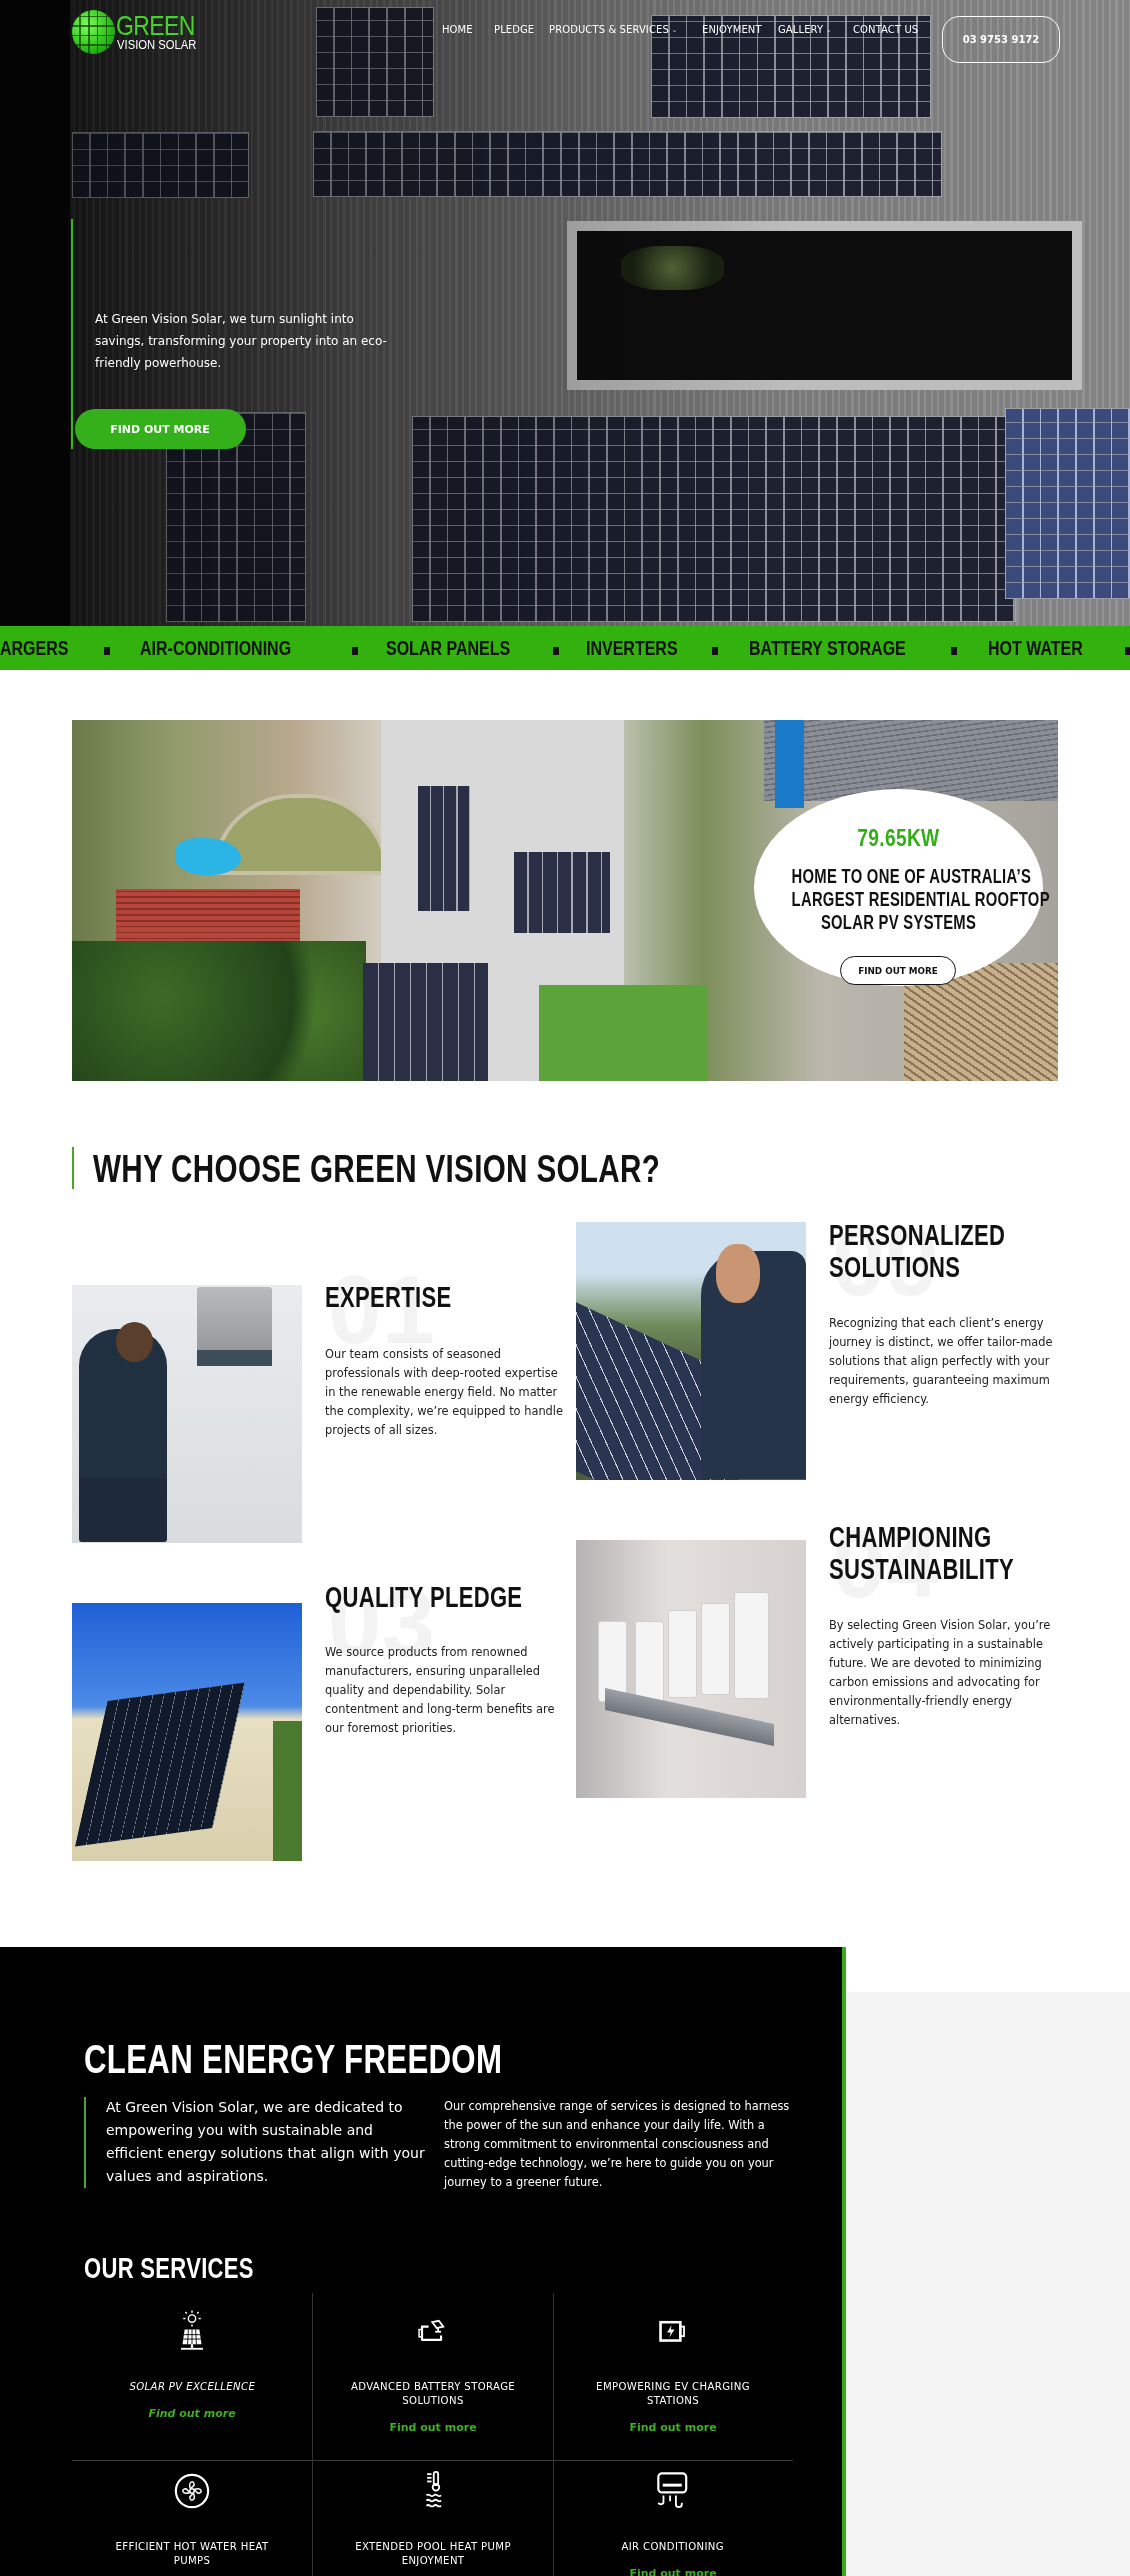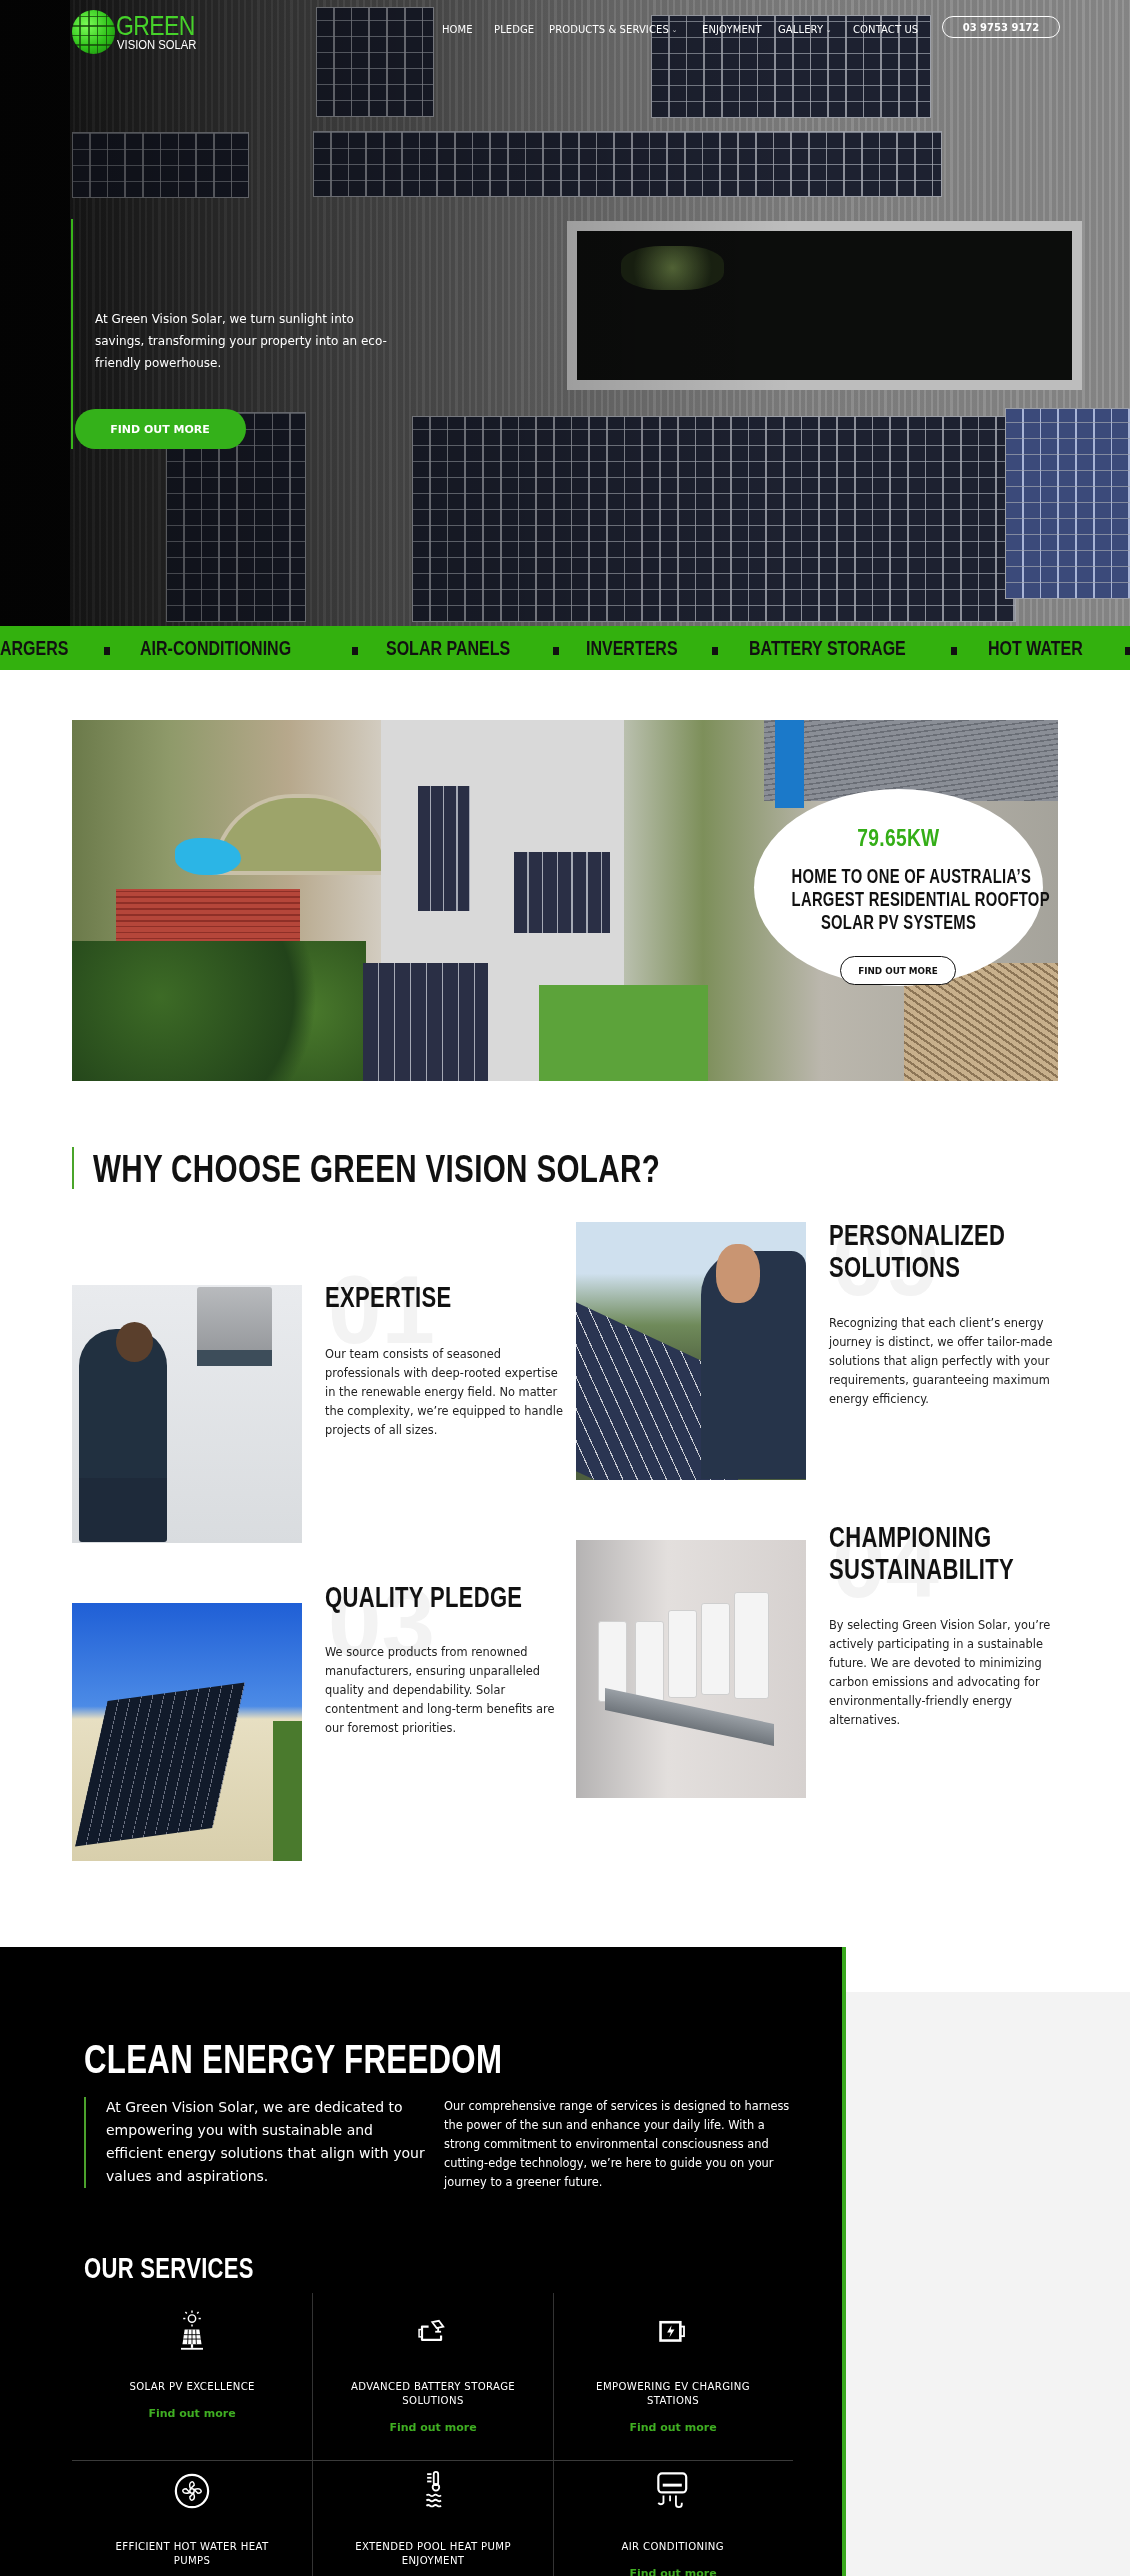--- a/index.html
+++ b/index.html
@@ -33,21 +33,21 @@
   .logo .word2 { position: absolute; left: 45px; top: 29px; font-family: "Liberation Sans", sans-serif; font-size: 12.5px; color: #fff; line-height: 13.2px; transform: scaleX(0.9); transform-origin: left top; }
   .menu { position: absolute; left: 442px; top: 24px; display: flex; gap: 0; }
   .menu .item { color: #fff; font-size: 10px; font-family: "DejaVu Sans", sans-serif; margin-right: 14.7px; display: flex; align-items: center; letter-spacing: 0.1px; white-space: nowrap; }
   .menu .item .chev { font-size: 6.6px; margin-left: 2.9px; opacity: 0.8; }
   .menu .item:nth-child(1){ position:absolute; left: 0; }
   .menu .item:nth-child(2){ position:absolute; left: 52px; }
   .menu .item:nth-child(3){ position:absolute; left: 107px; }
   .menu .item:nth-child(4){ position:absolute; left: 260px; }
   .menu .item:nth-child(5){ position:absolute; left: 336px; }
   .menu .item:nth-child(6){ position:absolute; left: 411px; }
-  .phone-btn { position: absolute; left: 942px; top: 16px; width: 118px; height: 22px; border: 1.5px solid #fff; border-radius: 17.7px; color: #fff; font-size: 10px; display: flex; align-items: center; justify-content: center; font-weight: 700; }
+  .phone-btn { position: absolute; left: 942px; top: 16px; width: 118px; height: 47px; border: 1.5px solid #fff; border-radius: 17.7px; color: #fff; font-size: 10px; display: flex; align-items: center; justify-content: center; font-weight: 700; }
 
   .hero-content { position: absolute; left: 71px; top: 219px; width: 500px; height: 230px; border-left: 2.2px solid #38b51a; z-index: 4; }
   .hero-title { position: absolute; left: 22px; top: 1.5px; color: #fff; font-size: 46px; line-height: 53px; width: 662px; }
   .hero-title span { display: block; transform: scaleX(0.78); transform-origin: left top; white-space: nowrap; }
   .hero-sub { position: absolute; left: 22px; top: 89px; width: 309px; color: #fff; font-size: 12px; line-height: 22px; }
   .hero-btn { position: absolute; left: 1.5px; top: 190px; width: 171px; height: 40px; background: #34b11a; border-radius: 20.6px; color: #fff; font-weight: 700; font-size: 11px; display: flex; align-items: center; justify-content: center; }
 
   
   .ticker { position: absolute; left: 0; top: 626px; width: 1130px; height: 44px; background: #33b10e; overflow: hidden; }
   .ticker .row { position: absolute; left: 0; top: 0; height: 44px; display: flex; align-items: center; white-space: nowrap; }
@@ -276,21 +276,21 @@
 <div class="clean-bar"></div>
 <p class="clean-left">At Green Vision Solar, we are dedicated to empowering you with sustainable and efficient energy solutions that align with your values and aspirations.</p>
 <p class="clean-right">Our comprehensive range of services is designed to harness the power of the sun and enhance your daily life. With a strong commitment to environmental consciousness and cutting-edge technology, we’re here to guide you on your journey to a greener future.</p>
 
 <h2 class="services-title cond"><span>OUR SERVICES</span></h2>
 
 <div class="svc-vline" style="left:312px;top:2293px;height:283px;"></div>
 <div class="svc-vline" style="left:553px;top:2293px;height:283px;"></div>
 <div class="svc-hline"></div>
 
-<div class="svc" style="left:72px;top:2309px;">
+<div class="svc" style="left:72px;top:2309px;font-style:italic;">
   <svg class="icon" viewBox="0 0 60 60">
     <circle cx="30" cy="13" r="5" fill="none" stroke="#fff" stroke-width="2"></circle>
     <g stroke="#fff" stroke-width="2">
         <line x1="30" y1="2" x2="30" y2="5"></line>
         <line x1="21" y1="13" x2="18" y2="13"></line>
         <line x1="39" y1="13" x2="42" y2="13"></line>
         <line x1="23" y1="6" x2="21" y2="4"></line>
         <line x1="37" y1="6" x2="39" y2="4"></line>
         <line x1="30" y1="21" x2="30" y2="24"></line>
       </g>

